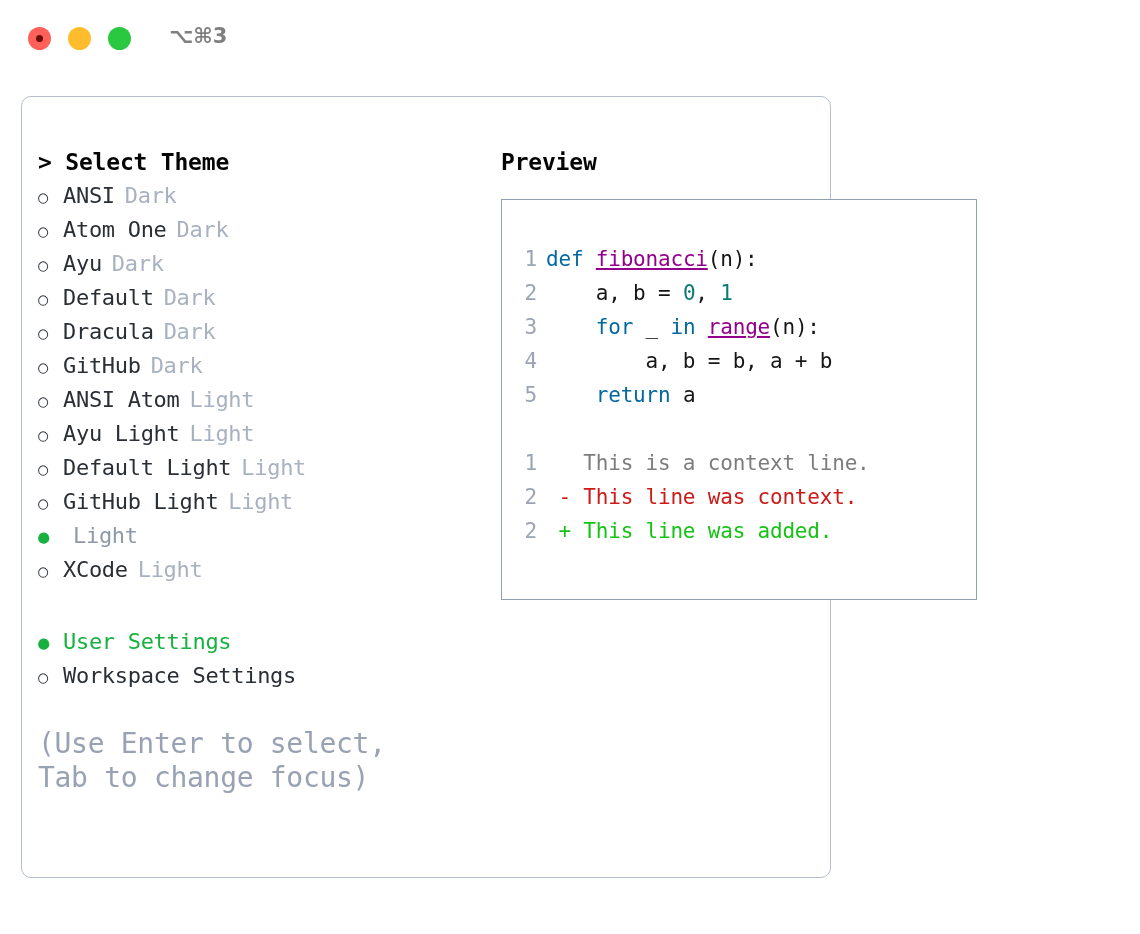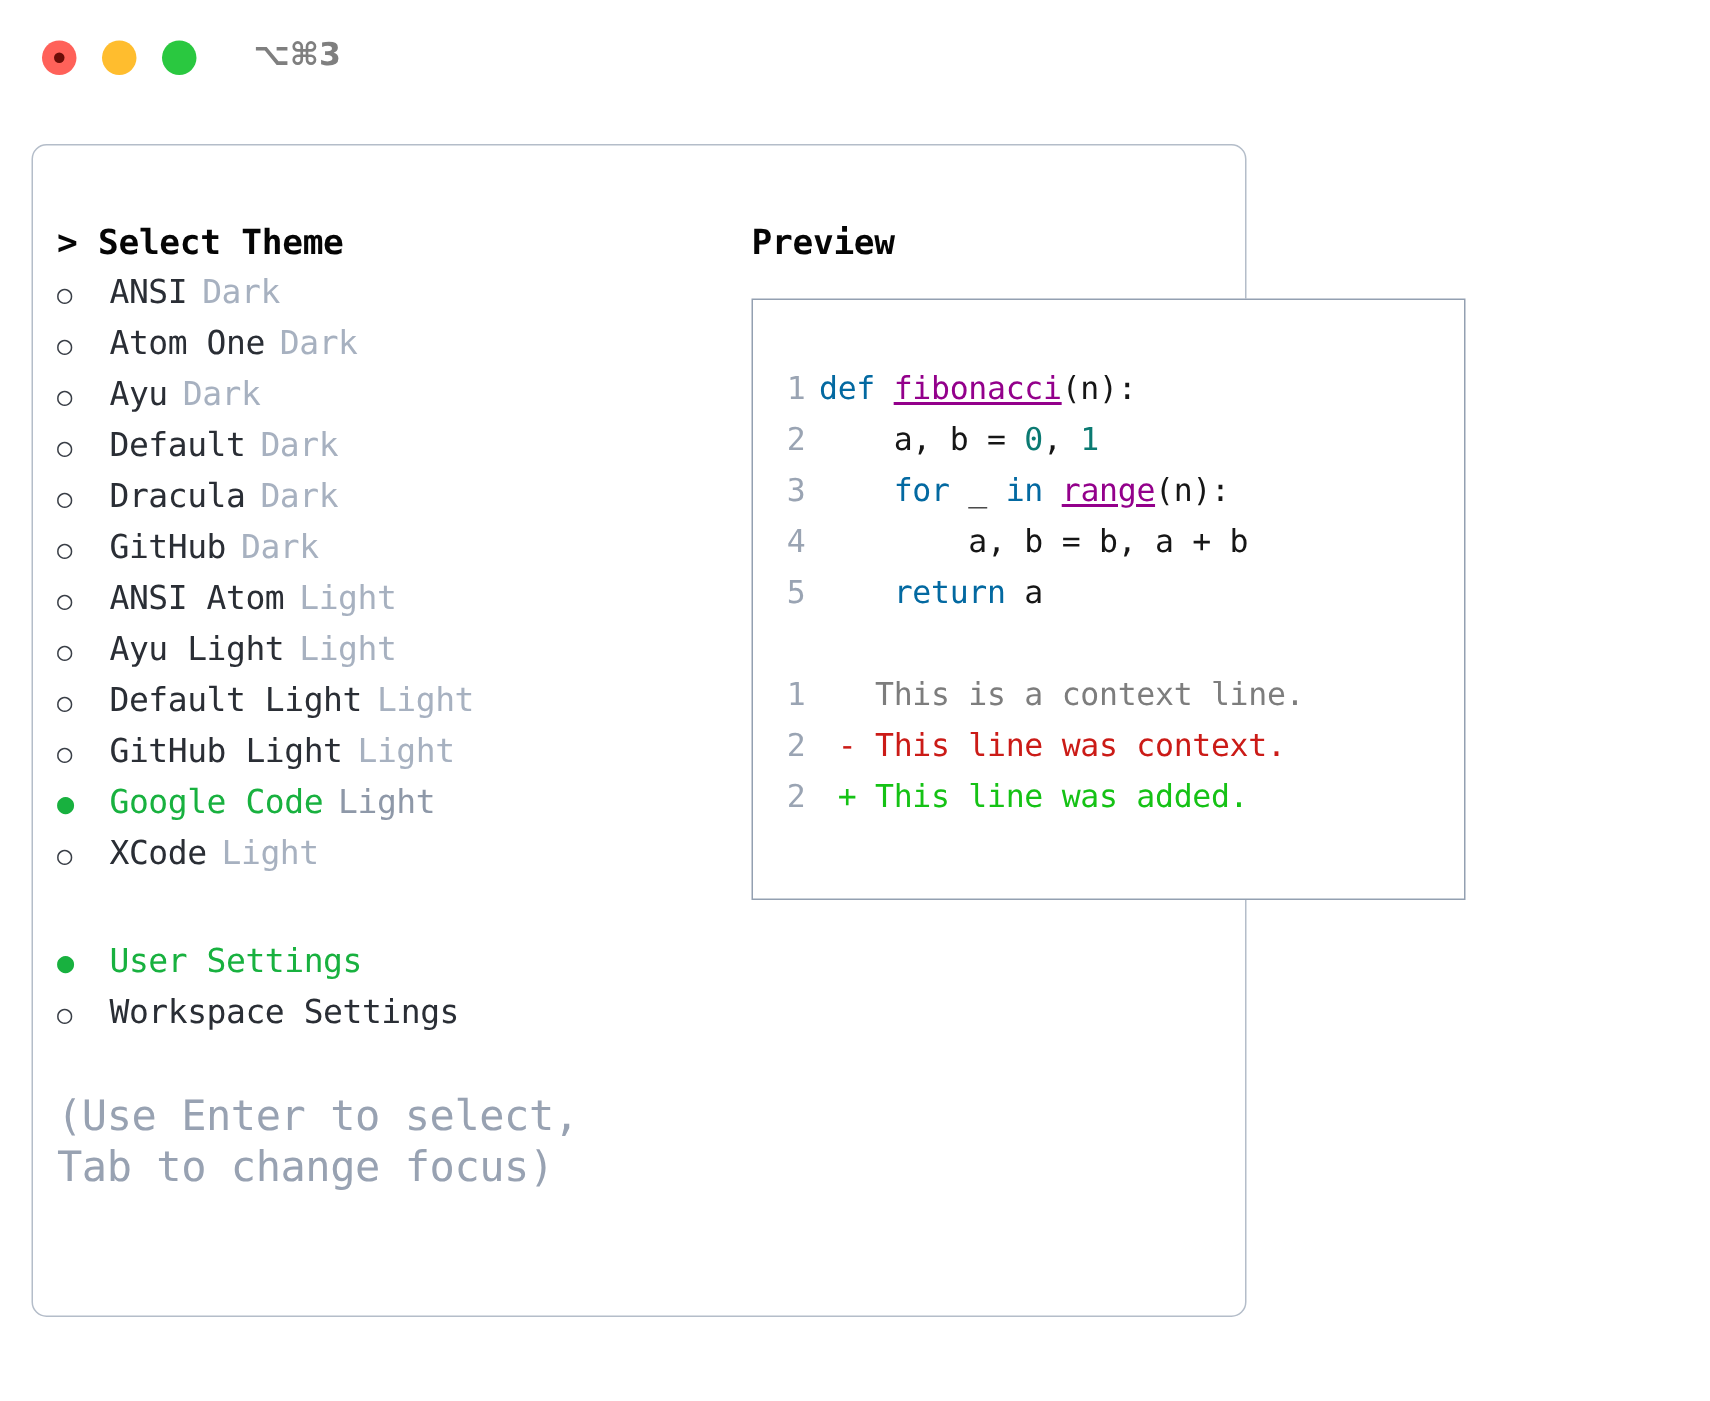--- a/index.html
+++ b/index.html
@@ -103,21 +103,20 @@
     color: #3a3f47;
     line-height: 34px;
   }
   .radio.sel {
     color: #18b13f;
     font-size: 19px;
   }
   .opt-label {
     color: #2a2e35;
     letter-spacing: -0.3px;
-    margin-left: 10px;
   }
   .opt-row.selected .opt-label { color: #18b13f; }
   .opt-badge {
     color: #a7b1c0;
     padding-left: 10px;
     letter-spacing: -0.3px;
   }
   .opt-row.selected .opt-badge { color: #8e98a8; }
 
   #apply-block { margin-top: 38px; }
@@ -206,21 +205,21 @@
           <div class="opt-row"><span class="radio">○</span><span class="opt-label">ANSI</span><span class="opt-badge">Dark</span></div>
           <div class="opt-row"><span class="radio">○</span><span class="opt-label">Atom One</span><span class="opt-badge">Dark</span></div>
           <div class="opt-row"><span class="radio">○</span><span class="opt-label">Ayu</span><span class="opt-badge">Dark</span></div>
           <div class="opt-row"><span class="radio">○</span><span class="opt-label">Default</span><span class="opt-badge">Dark</span></div>
           <div class="opt-row"><span class="radio">○</span><span class="opt-label">Dracula</span><span class="opt-badge">Dark</span></div>
           <div class="opt-row"><span class="radio">○</span><span class="opt-label">GitHub</span><span class="opt-badge">Dark</span></div>
           <div class="opt-row"><span class="radio">○</span><span class="opt-label">ANSI Atom</span><span class="opt-badge">Light</span></div>
           <div class="opt-row"><span class="radio">○</span><span class="opt-label">Ayu Light</span><span class="opt-badge">Light</span></div>
           <div class="opt-row"><span class="radio">○</span><span class="opt-label">Default Light</span><span class="opt-badge">Light</span></div>
           <div class="opt-row"><span class="radio">○</span><span class="opt-label">GitHub Light</span><span class="opt-badge">Light</span></div>
-          <div class="opt-row selected"><span class="radio sel">●</span><span class="opt-label">Google Code</span><span class="opt-badge">Light</span></div>
+          <div class="opt-row selected"><span class="radio sel">●</span><span class="opt-badge">Light</span></div>
           <div class="opt-row"><span class="radio">○</span><span class="opt-label">XCode</span><span class="opt-badge">Light</span></div>
         </div>
 
       <div id="apply-block">
         <div class="apply-list" id="apply-list">
             <div class="opt-row selected"><span class="radio sel">●</span><span class="opt-label">User Settings</span></div>
             <div class="opt-row"><span class="radio">○</span><span class="opt-label">Workspace Settings</span></div>
           </div>
       </div>
 

